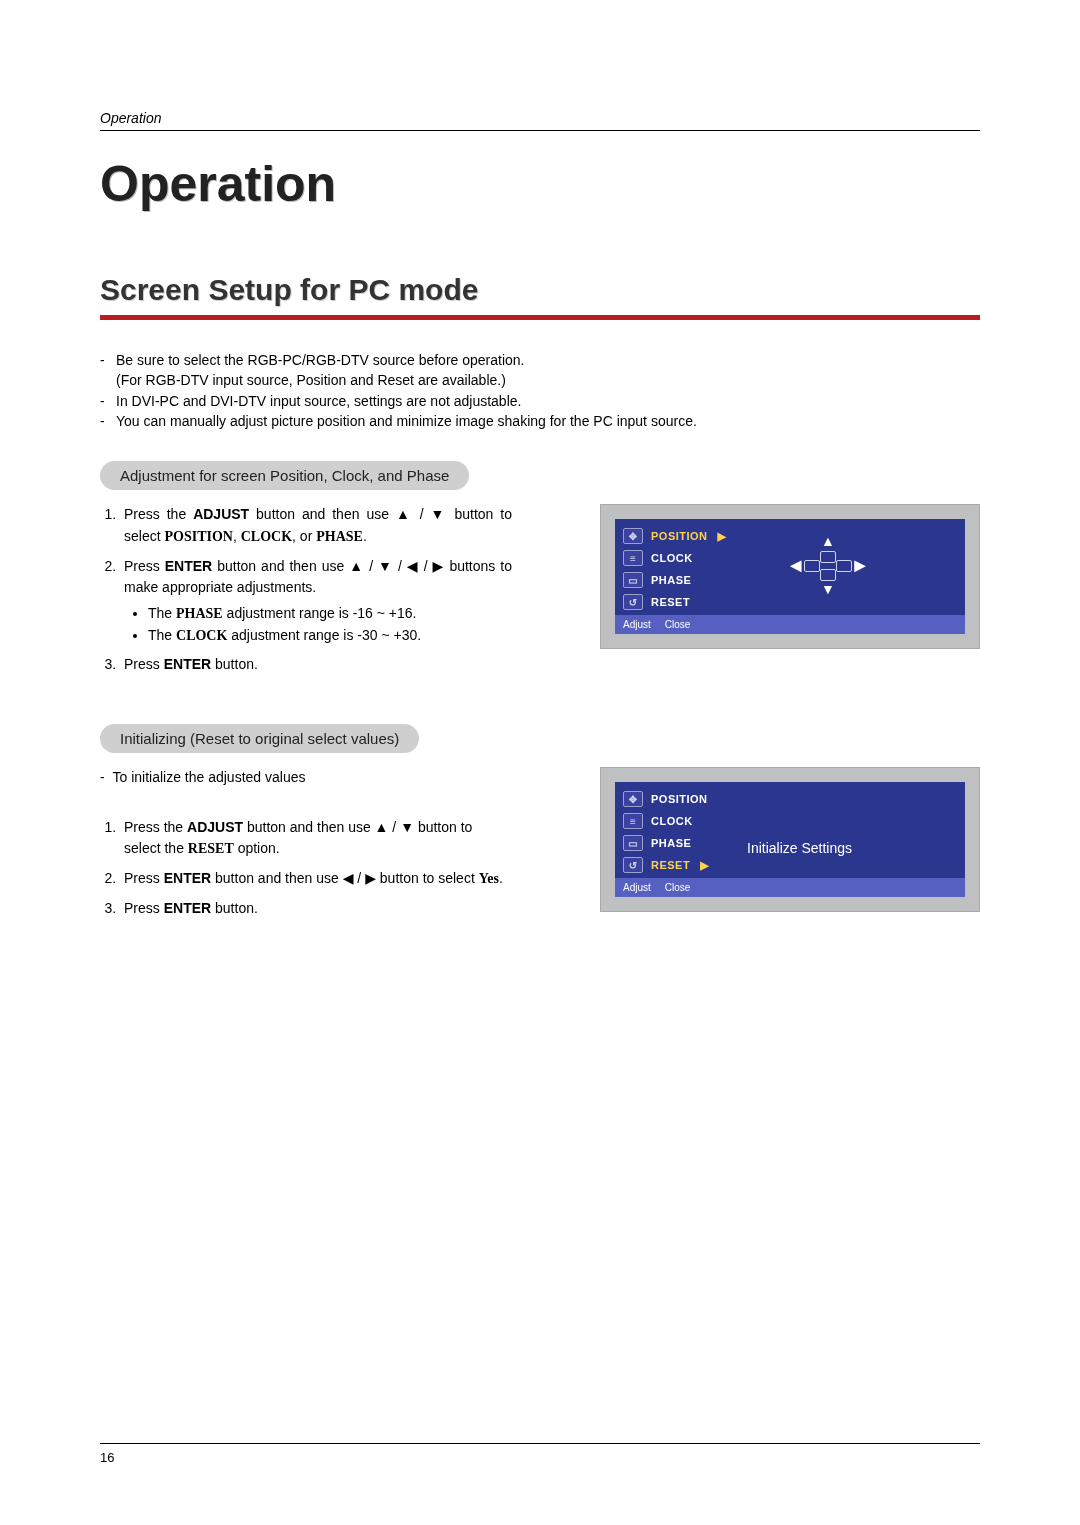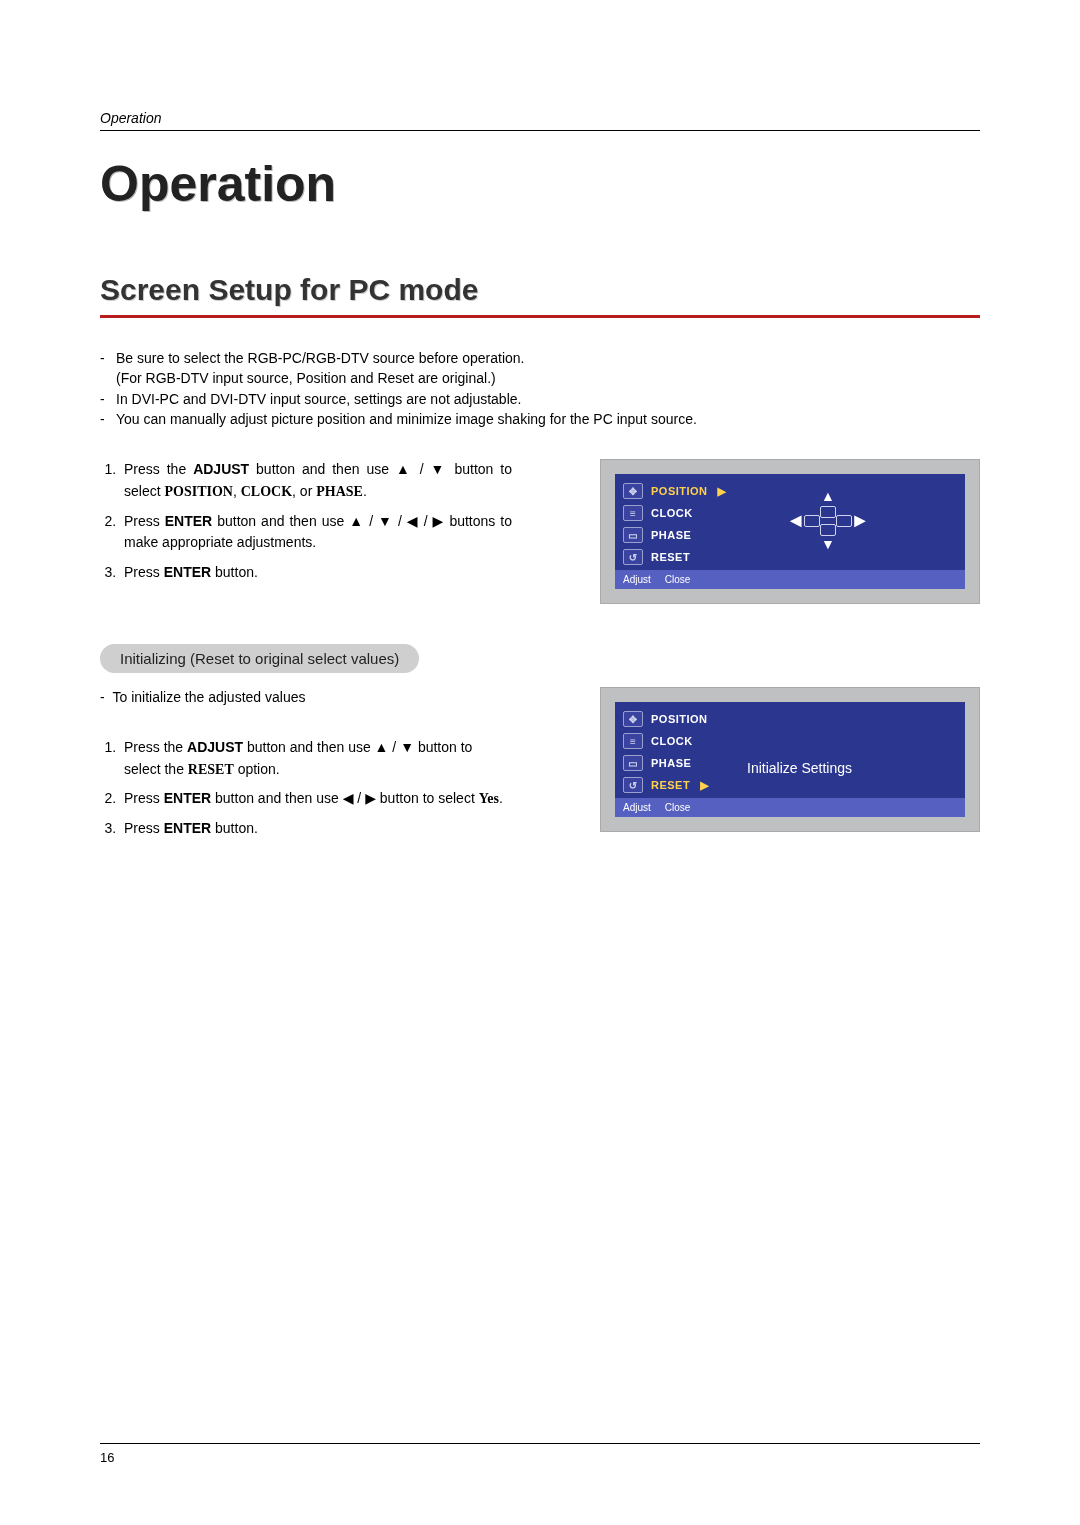--- a/index.html
+++ b/index.html
@@ -33,21 +33,21 @@
     color: #222;
     text-shadow: 1px 1px 0 #bbb;
     margin: 0 0 60px 0;
   }
   .subtitle {
     font-size: 30px;
     font-weight: bold;
     color: #333;
     text-shadow: 1px 1px 0 #ccc;
     margin: 0 0 30px 0;
-    border-bottom: 3px solid #b91c1c;
+    border-bottom: 5px solid #b91c1c;
     padding-bottom: 8px;
   }
   .intro {
     font-size: 14px;
     line-height: 1.45;
     margin-bottom: 30px;
   }
   .intro-line { display: flex; }
   .intro-dash { width: 16px; }
   .intro-text { flex: 1; }
@@ -173,42 +173,47 @@
   <hr class="top-rule">
 
   <h1 class="title">Operation</h1>
   <h2 class="subtitle">Screen Setup for PC mode</h2>
 
   <div class="intro">
     <div class="intro-line">
       <div class="intro-dash">-</div>
       <div class="intro-text">
         <span>Be sure to select the RGB-PC/RGB-DTV source before operation.</span><br>
-        <span class="intro-sub-x">(For RGB-DTV input source, Position and Reset are original.)</span>
+        <span class="intro-sub-x">(For RGB-DTV input source, Position and Reset are available.)</span>
       </div>
     </div>
     <div class="intro-line">
       <div class="intro-dash">-</div>
       <div class="intro-text"><span>In DVI-PC and DVI-DTV input source, settings are not adjustable.</span></div>
     </div>
     <div class="intro-line">
       <div class="intro-dash">-</div>
       <div class="intro-text"><span>You can manually adjust picture position and minimize image shaking for the PC input source.</span></div>
     </div>
   </div>
 
   
+  <div class="pill">Adjustment for screen Position, Clock, and Phase</div>
   <div class="two-col">
     <div class="col-text">
       <ol class="steps">
         <li class="just">
           <span>Press the </span><span class="b">ADJUST</span><span> button and then use </span><span class="sym">▲</span><span class="sym"> / </span><span class="sym">▼</span><span> button to select </span><span class="bf">POSITION</span><span>, </span><span class="bf">CLOCK</span><span>, or </span><span class="bf">PHASE</span><span>.</span>
         </li>
         <li class="just">
           <span>Press </span><span class="b">ENTER</span><span> button and then use </span><span class="sym">▲</span><span class="sym"> / </span><span class="sym">▼</span><span class="sym"> / </span><span class="sym">◀</span><span class="sym"> / </span><span class="sym">▶</span><span> buttons to make appropriate adjustments.</span>
+          <ul class="sub">
+            <li><span>The </span><span class="bf">PHASE</span><span> adjustment range is -16 ~ +16.</span></li>
+            <li><span>The </span><span class="bf">CLOCK</span><span> adjustment range is -30 ~ +30.</span></li>
+          </ul>
         </li>
         <li>
           <span>Press </span><span class="b">ENTER</span><span> button.</span>
         </li>
       </ol>
     </div>
     <div class="col-fig">
       <div class="osd">
         <div class="osd-inner">
           <div class="osd-group">

